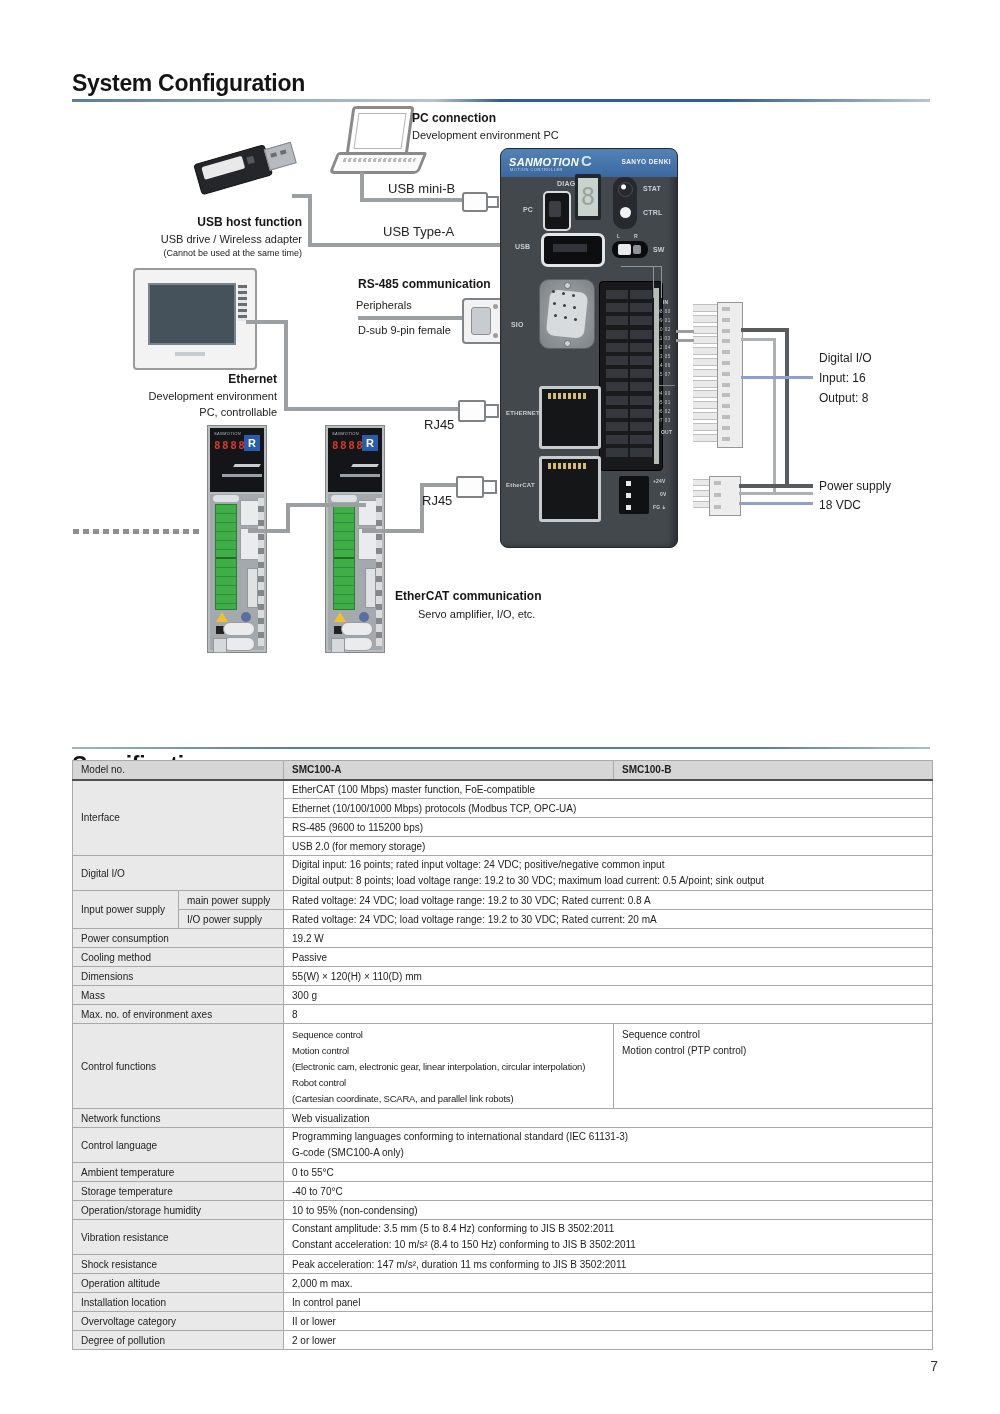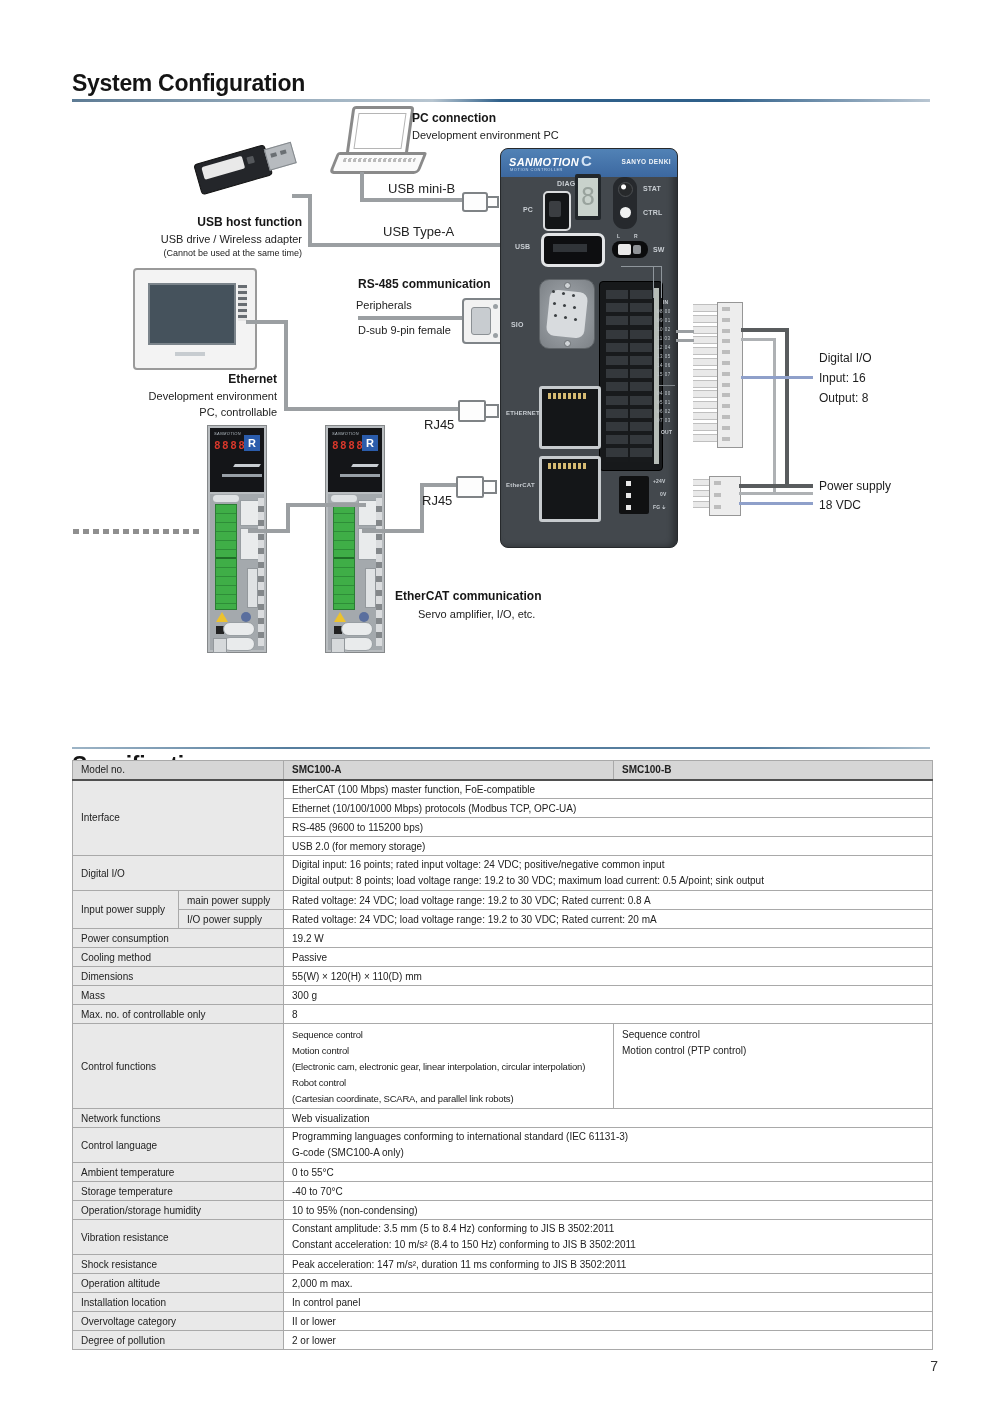--- a/index.html
+++ b/index.html
@@ -438,21 +438,21 @@
       </tr>
       <tr>
         <td class="lbl" colspan="2">Dimensions</td>
         <td colspan="2">55(W) × 120(H) × 110(D) mm</td>
       </tr>
       <tr>
         <td class="lbl" colspan="2">Mass</td>
         <td colspan="2">300 g</td>
       </tr>
       <tr>
-        <td class="lbl" colspan="2">Max. no. of controllable only</td>
+        <td class="lbl" colspan="2">Max. no. of environment axes</td>
         <td colspan="2">8</td>
       </tr>
       <tr>
         <td class="lbl" colspan="2">Control functions</td>
         <td class="ml cfa vtop">
           <div>Sequence control</div>
           <div>Motion control</div>
           <div>(Electronic cam, electronic gear, linear interpolation, circular interpolation)</div>
           <div>Robot control</div>
           <div>(Cartesian coordinate, SCARA, and parallel link robots)</div>

